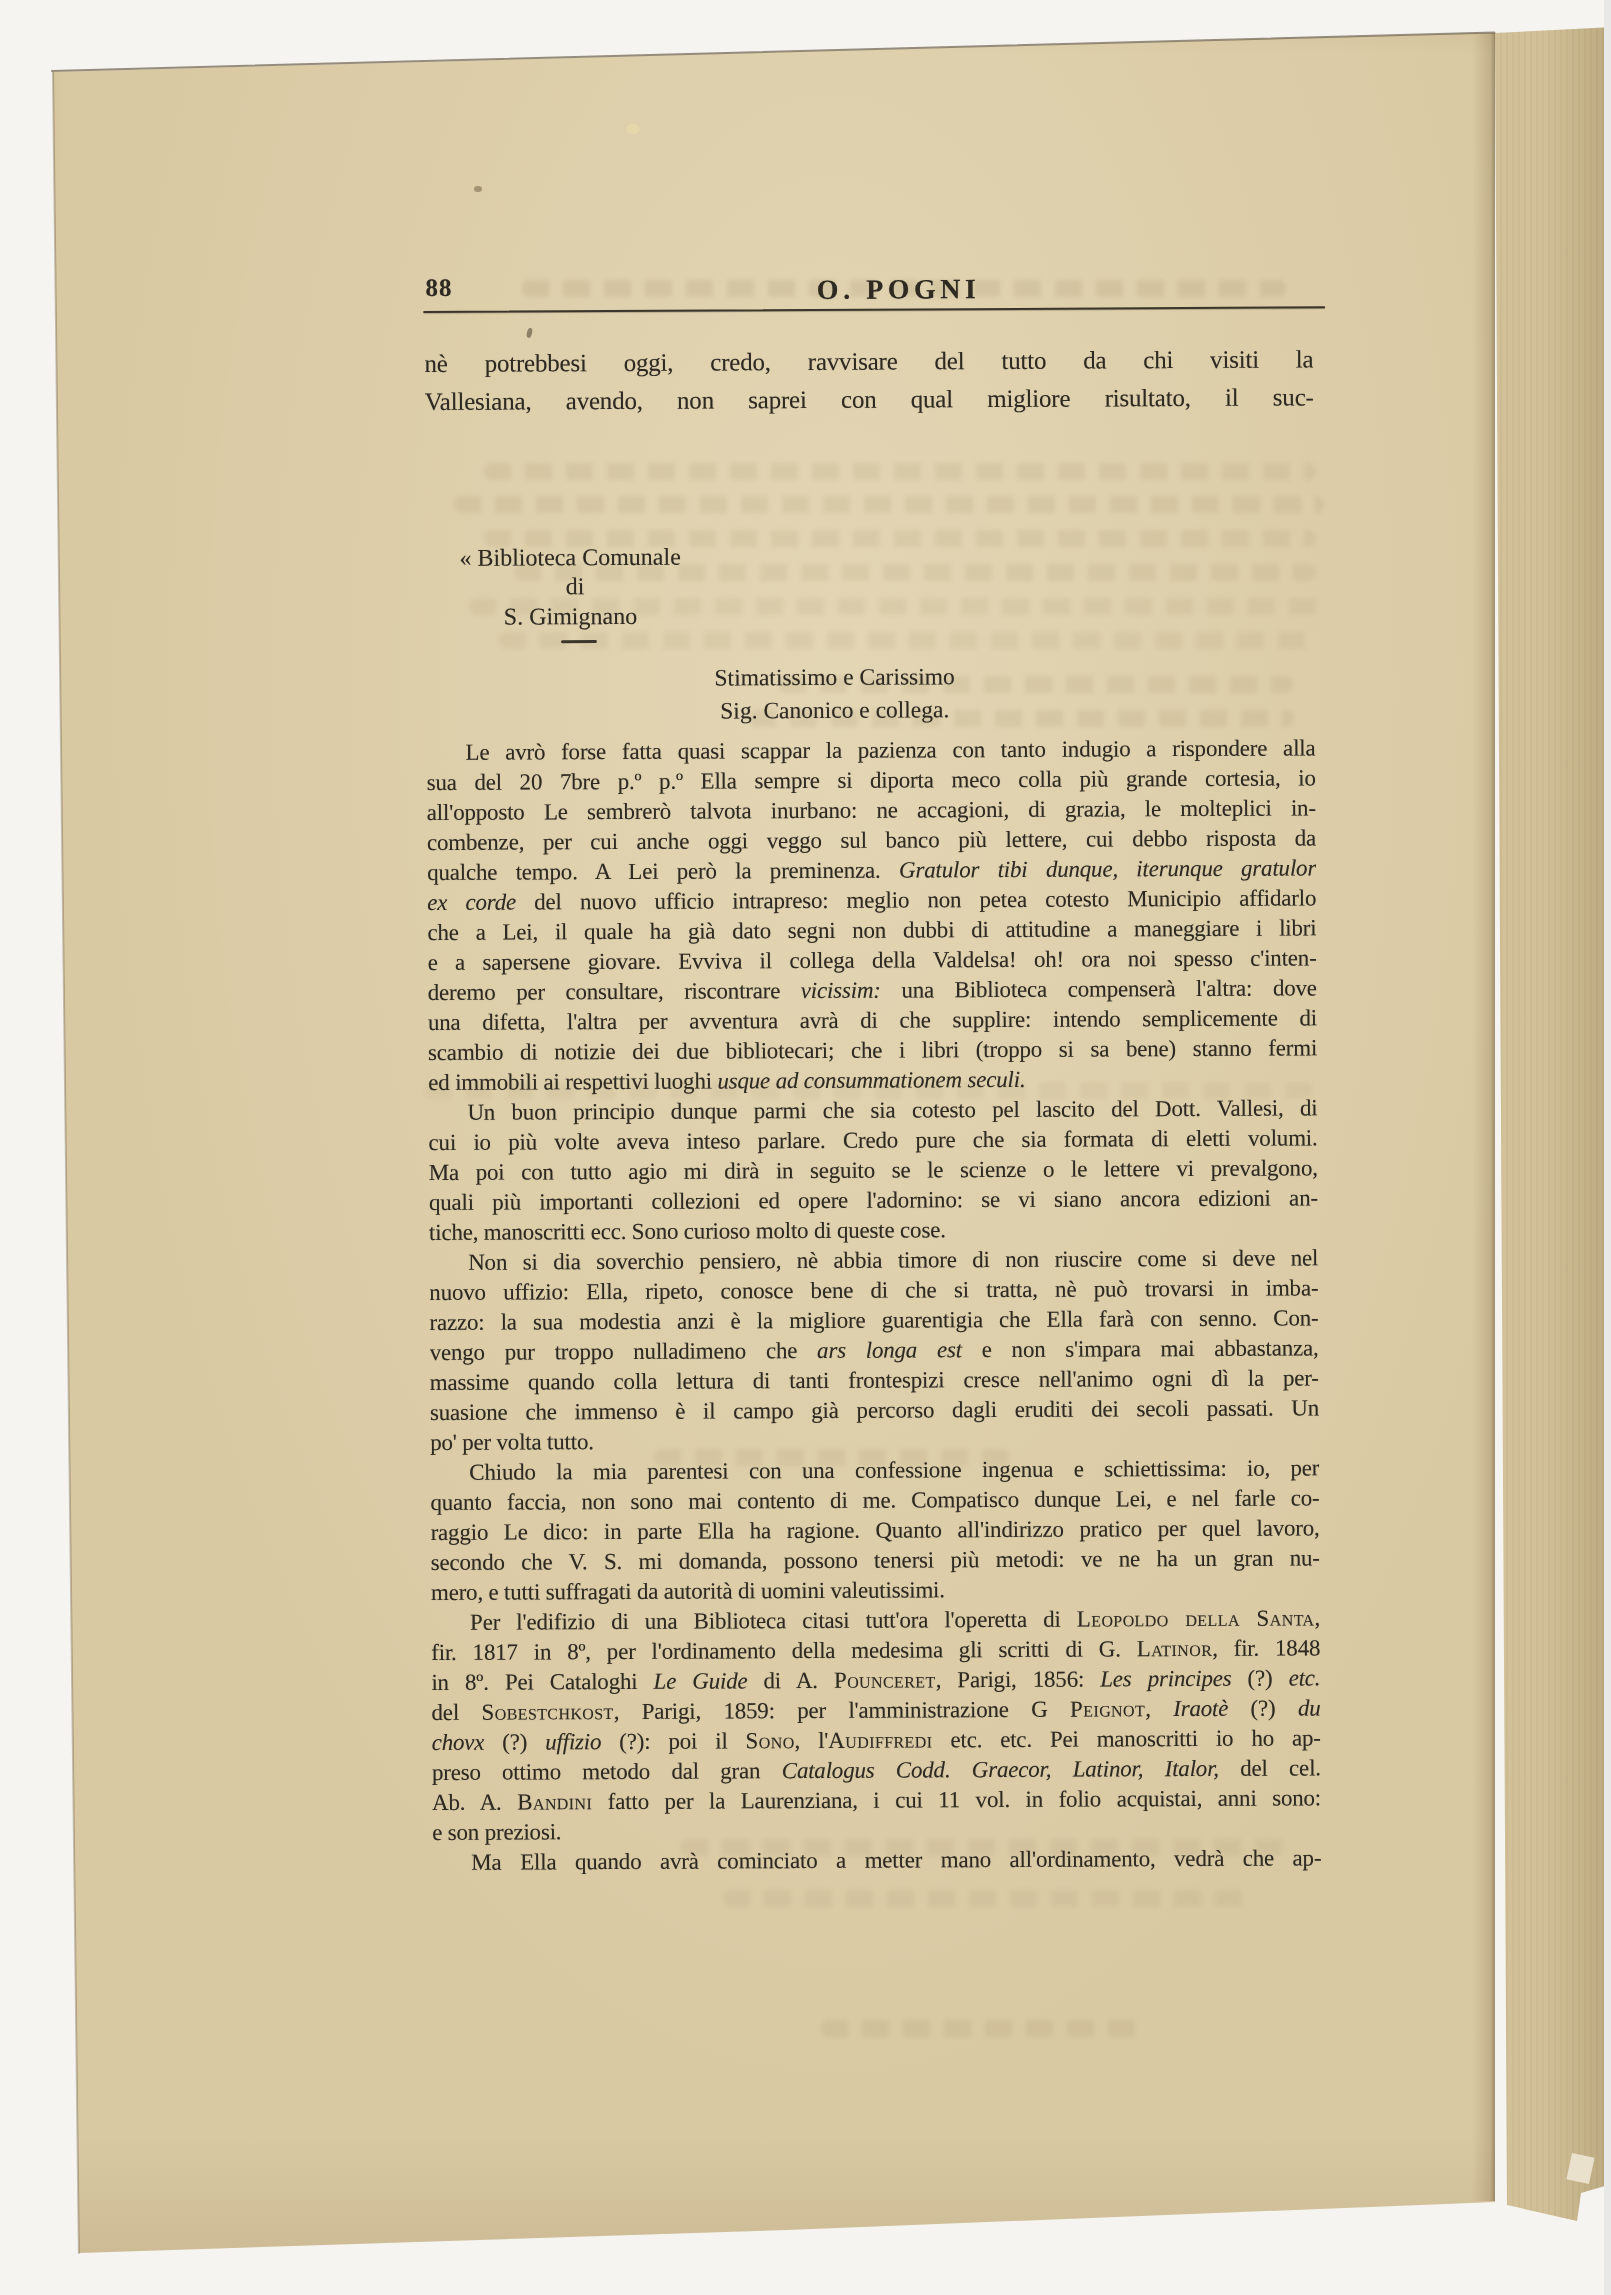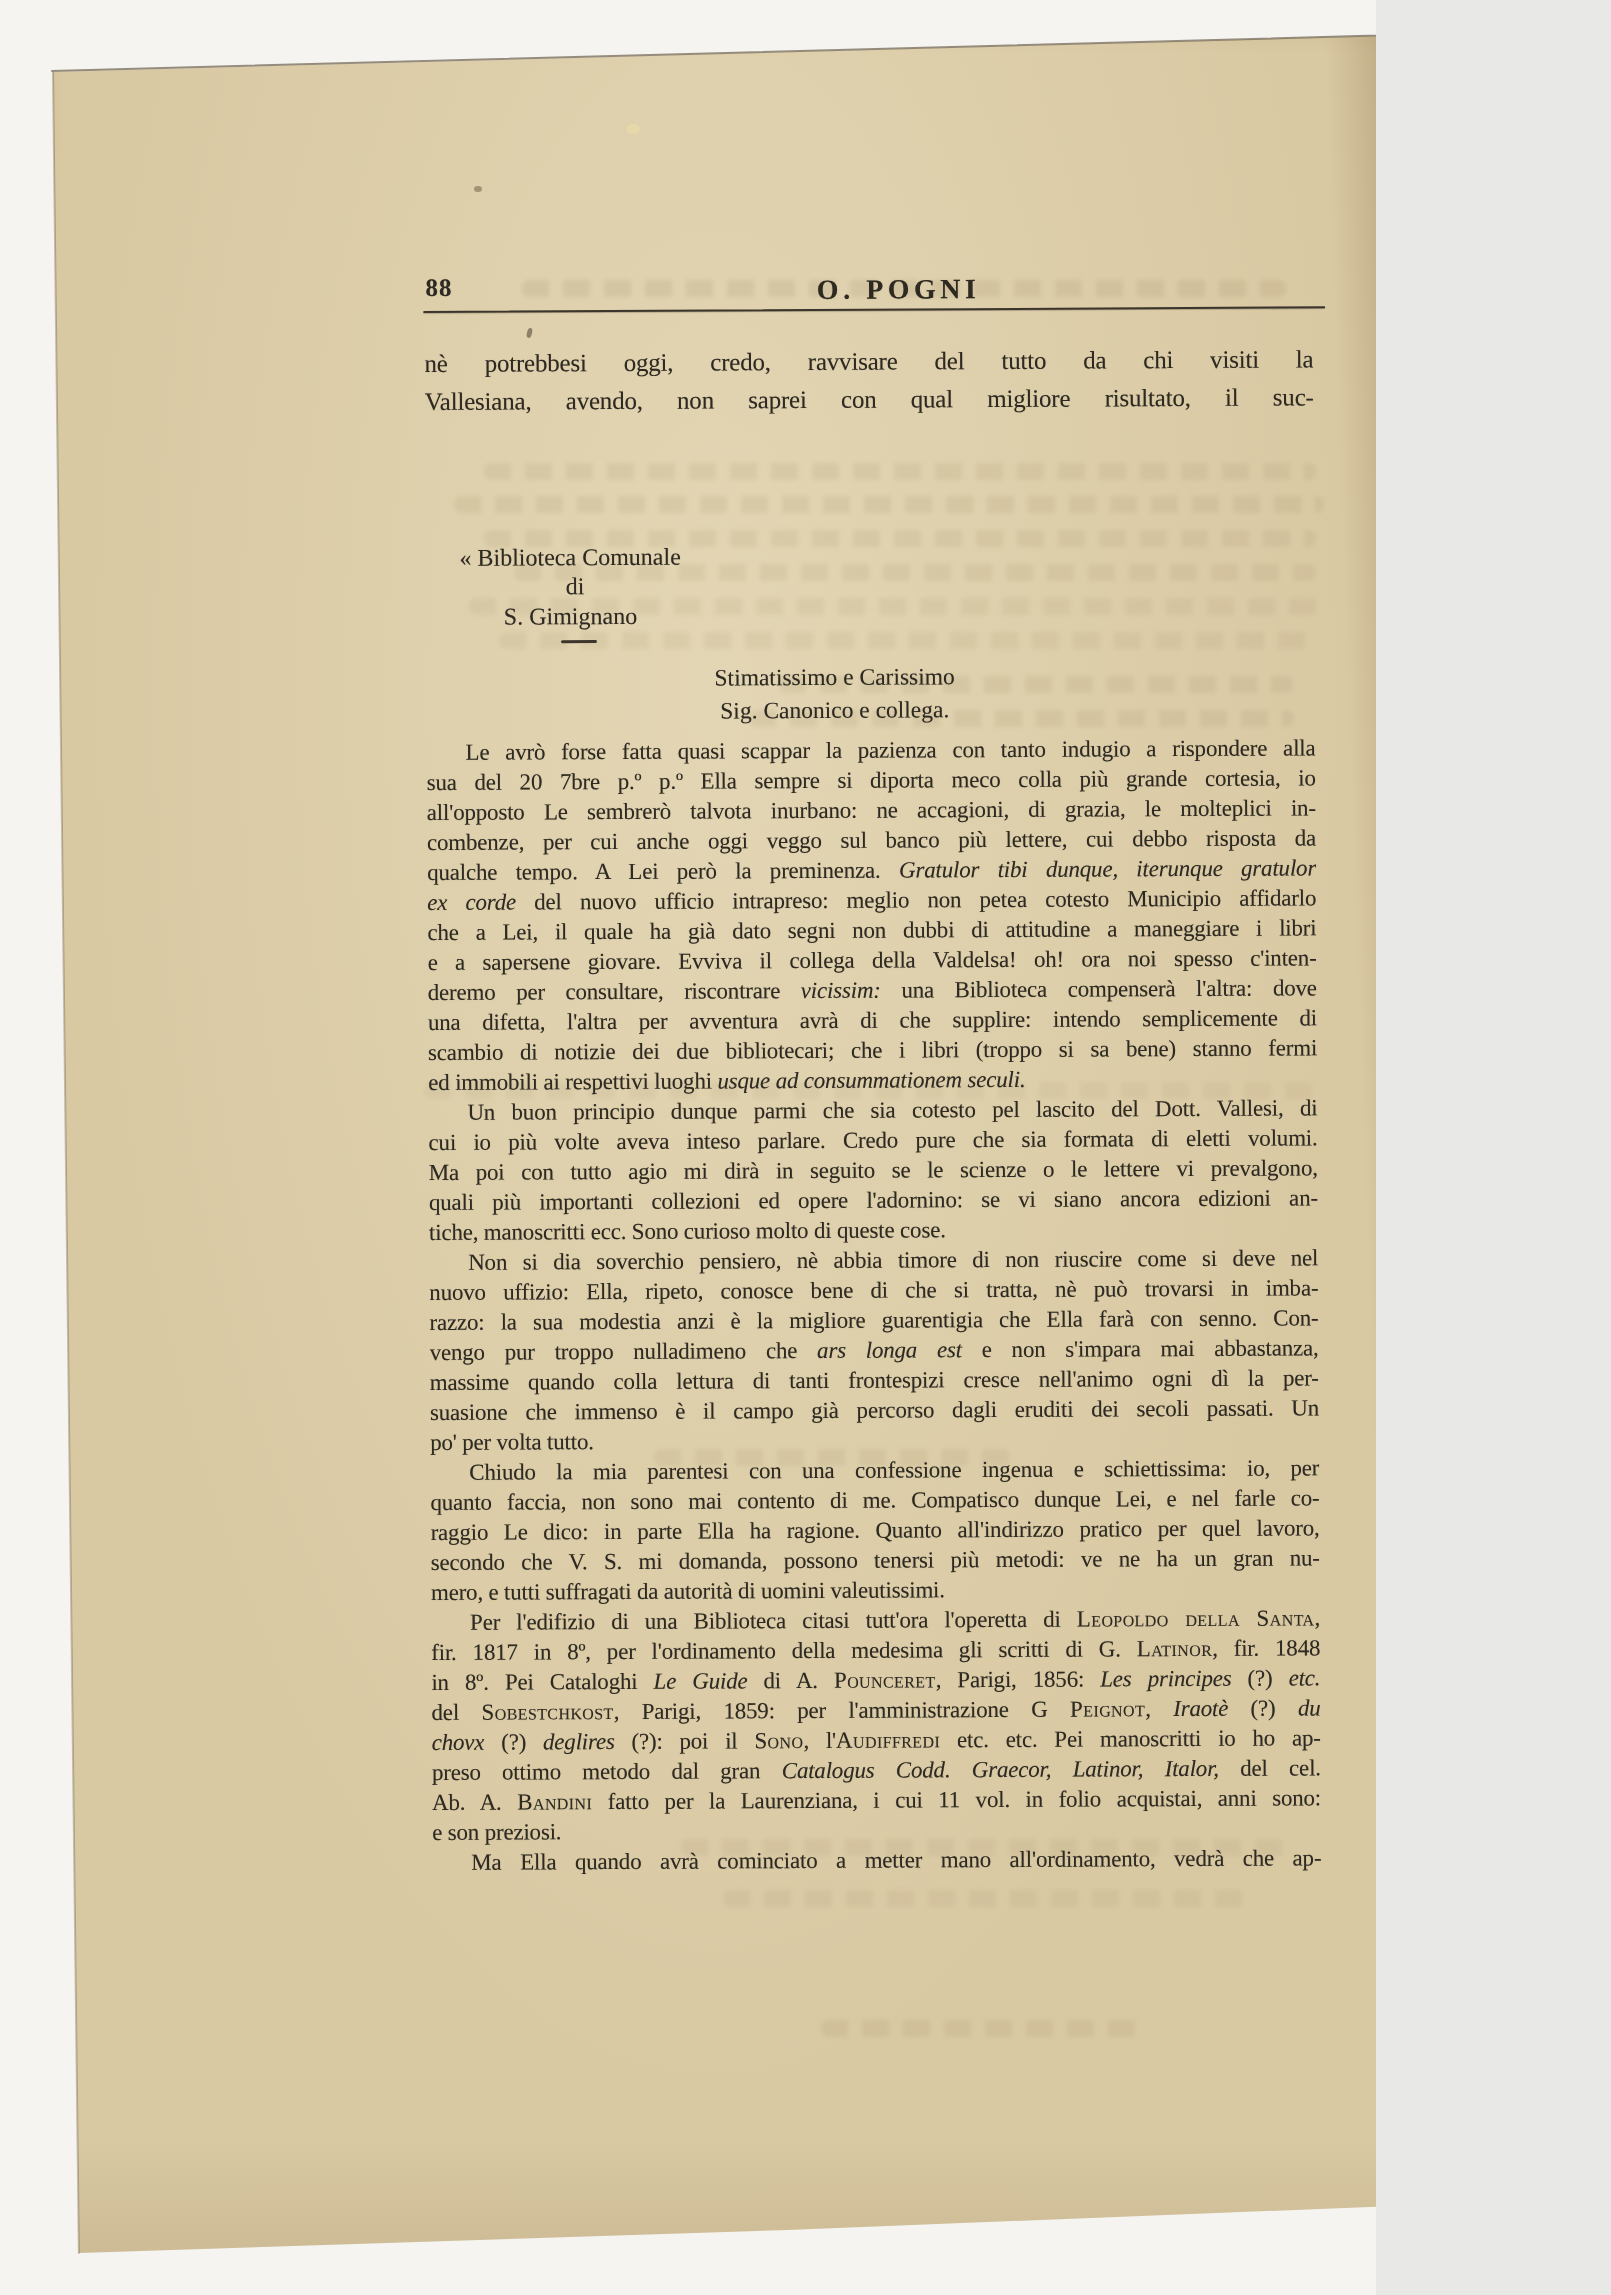--- a/index.html
+++ b/index.html
@@ -5,21 +5,21 @@
   :root{
     --bg:#f5f4f1;
     --paper:#d9c9a3;
     --paper-dark:#c8b68c;
     --ink:#2e2a22;
     --rule:#3c352b;
     --ghost:#8a7450;
   }
   html,body{margin:0;padding:0;background:#e8e8e6;}
   .scan{
-    position:relative;width:1376px;height:2295px;
+    position:relative;width:1604px;height:2295px;
     background:var(--bg);overflow:hidden;
     font-family:"Liberation Serif","DejaVu Serif",serif;
   }
   
   .page-main{
     position:absolute;inset:0;
     clip-path:polygon(53px 72px,1495px 33px,1495px 2202px,787px 2230px,79px 2253px);
     background:
       radial-gradient(ellipse at 52% 30%, rgba(255,248,225,0.28), rgba(255,248,225,0) 62%),
       linear-gradient(92deg, rgba(122,96,54,0.20) 0px, rgba(122,96,54,0) 68px),
@@ -182,21 +182,21 @@
           <div class="line j"><span>quanto faccia, non sono mai contento di me. Compatisco dunque Lei, e nel farle co-</span></div>
           <div class="line j"><span>raggio Le dico: in parte Ella ha ragione. Quanto all'indirizzo pratico per quel lavoro,</span></div>
           <div class="line j"><span>secondo che V. S. mi domanda, possono tenersi più metodi: ve ne ha un gran nu-</span></div>
           <div class="line last"><span>mero, e tutti suffragati da autorità di uomini valeutissimi.</span></div>
         </div>
         <div class="para indent">
           <div class="line j"><span>Per l'edifizio di una Biblioteca citasi tutt'ora l'operetta di </span><span class="sc">Leopoldo della Santa</span><span>,</span></div>
           <div class="line j"><span>fir. 1817 in 8º, per l'ordinamento della medesima gli scritti di G. </span><span class="sc">Latinor</span><span>, fir. 1848</span></div>
           <div class="line j"><span>in 8º. Pei Cataloghi </span><span class="i">Le Guide</span><span> di A. </span><span class="sc">Pounceret</span><span>, Parigi, 1856: </span><span class="i">Les principes</span><span> (?) </span><span class="i">etc.</span></div>
           <div class="line j"><span>del </span><span class="sc">Sobestchkost</span><span>, Parigi, 1859: per l'amministrazione G </span><span class="sc">Peignot</span><span>, </span><span class="i">Iraotè</span><span> (?) </span><span class="i">du</span></div>
-          <div class="line j"><span class="i">chovx</span><span> (?) </span><span class="i">deglires</span><span> (?): poi il </span><span class="sc">Sono</span><span>, l'</span><span class="sc">Audiffredi</span><span> etc. etc. Pei manoscritti io ho ap-</span></div>
+          <div class="line j"><span class="i">chovx</span><span> (?) </span><span class="i">uffizio</span><span> (?): poi il </span><span class="sc">Sono</span><span>, l'</span><span class="sc">Audiffredi</span><span> etc. etc. Pei manoscritti io ho ap-</span></div>
           <div class="line j"><span>preso ottimo metodo dal gran </span><span class="i">Catalogus Codd. Graecor, Latinor, Italor,</span><span> del cel.</span></div>
           <div class="line j"><span>Ab. A. </span><span class="sc">Bandini</span><span> fatto per la Laurenziana, i cui 11 vol. in folio acquistai, anni sono:</span></div>
           <div class="line last"><span>e son preziosi.</span></div>
         </div>
         <div class="para indent">
           <div class="line j"><span>Ma Ella quando avrà cominciato a metter mano all'ordinamento, vedrà che ap-</span></div>
         </div>
       </div>
 
   </div>

